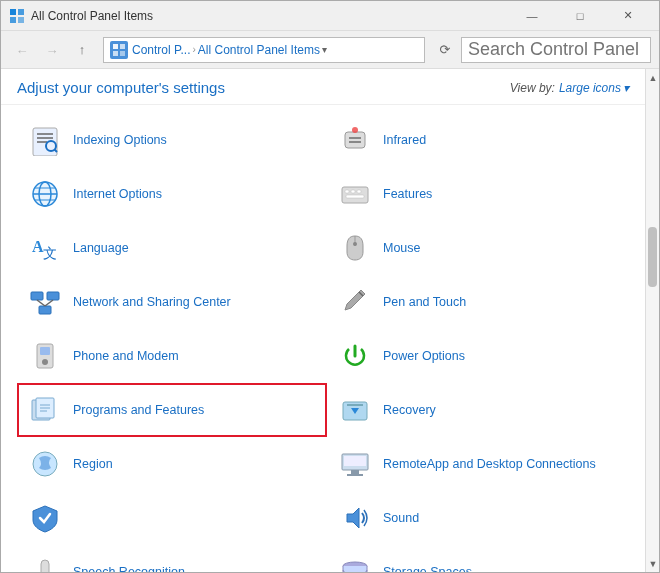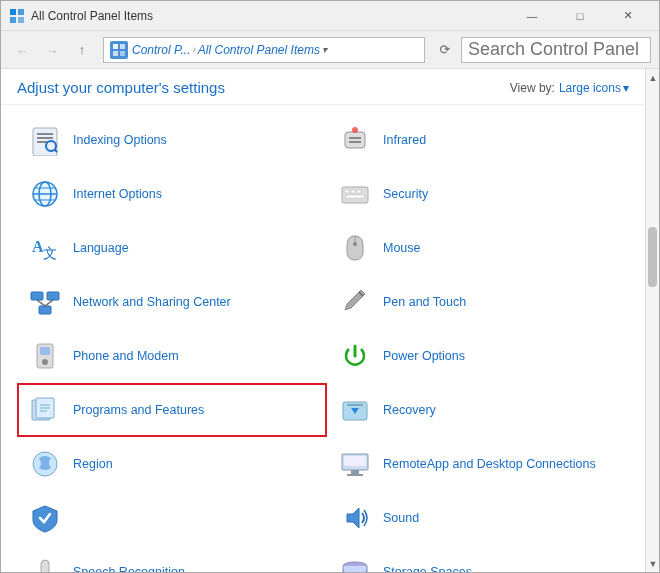--- a/index.html
+++ b/index.html
@@ -92,21 +92,20 @@
       flex: 1;
       height: 26px;
       border: 1px solid #bbb;
       background: #fff;
       display: flex;
       align-items: center;
       padding: 0 6px;
       font-size: 12px;
       color: #333;
       margin: 0 4px;
-      font-style: italic;
     }
 
     .address-icon {
       width: 18px;
       height: 18px;
       background: #4a90d9;
       border-radius: 2px;
       margin-right: 4px;
       display: flex;
       align-items: center;
@@ -201,20 +200,21 @@
       color: #1a6fc4;
       font-weight: 400;
     }
 
     .view-by {
       display: flex;
       align-items: center;
       gap: 4px;
       font-size: 12px;
       color: #555;
+      font-style: italic;
     }
 
     .view-by-label { color: #555; }
 
     .view-by-value {
       color: #1a6fc4;
       cursor: pointer;
       display: flex;
       align-items: center;
       gap: 2px;
@@ -414,21 +414,21 @@
             <div class="item">
               <div class="item-icon">
                 <svg width="32" height="32" viewBox="0 0 32 32">
                   <rect x="3" y="9" width="26" height="16" rx="2" fill="#ddd" stroke="#aaa" stroke-width="1"></rect>
                   <rect x="6" y="12" width="4" height="3" rx="1" fill="#fff" stroke="#bbb" stroke-width="0.5"></rect>
                   <rect x="12" y="12" width="4" height="3" rx="1" fill="#fff" stroke="#bbb" stroke-width="0.5"></rect>
                   <rect x="18" y="12" width="4" height="3" rx="1" fill="#fff" stroke="#bbb" stroke-width="0.5"></rect>
                   <rect x="7" y="17" width="18" height="3" rx="1" fill="#fff" stroke="#bbb" stroke-width="0.5"></rect>
                 </svg>
               </div>
-              <span class="item-label">Security</span>
+              <span class="item-label">Features</span>
             </div>
             <div class="item">
               <div class="item-icon">
                 <svg width="32" height="32" viewBox="0 0 32 32">
                   <text x="3" y="20" font-size="16" fill="#2b88d8" font-family="serif" font-weight="bold">A</text>
                   <text x="14" y="26" font-size="14" fill="#1a6fc4" font-family="serif">文</text>
                 </svg>
               </div>
               <span class="item-label">Language</span>
             </div>

